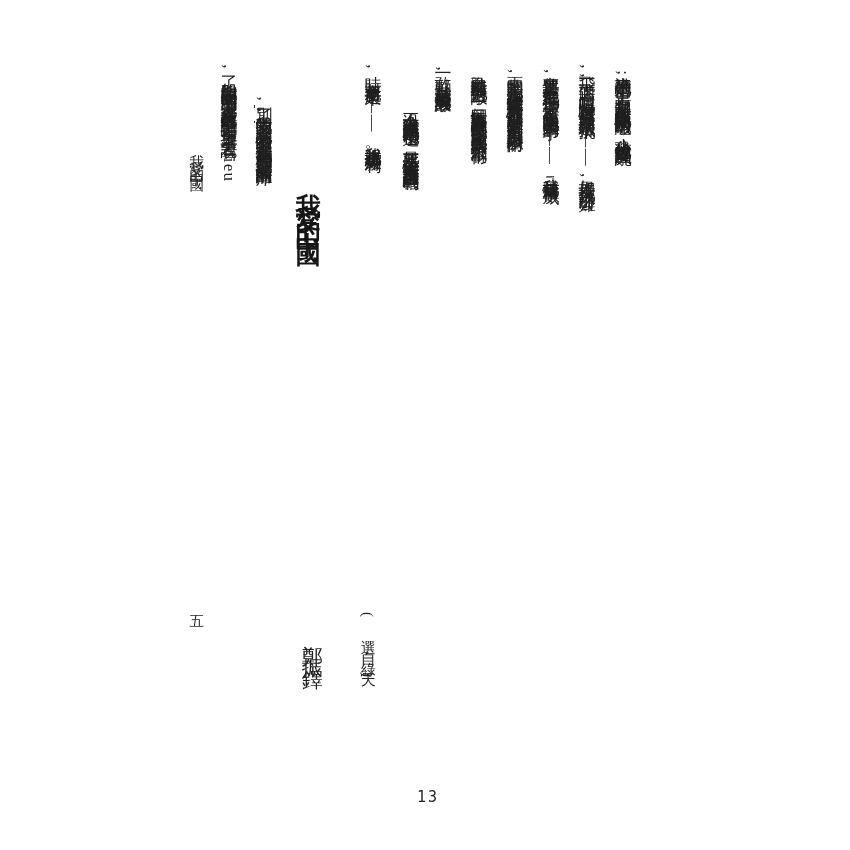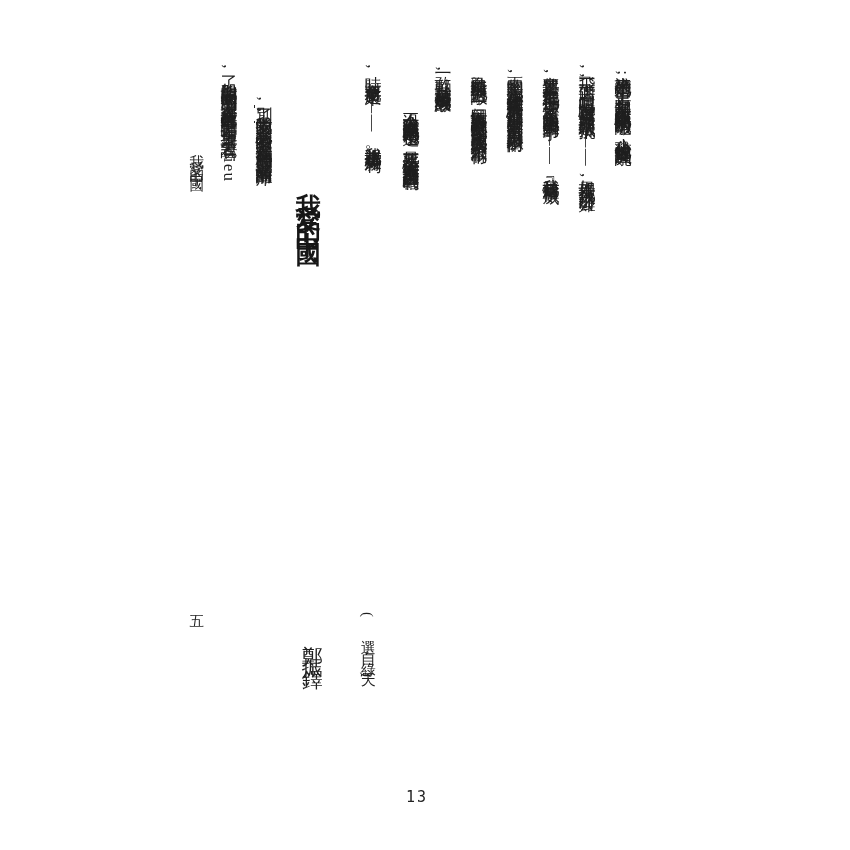--- a/index.html
+++ b/index.html
@@ -35,21 +35,21 @@
   .essay-author { left:300px; top:628px; font-size:21px; letter-spacing:13px; }
   .e1 { left:254px; top:94px;  height:728px; }
   .e2 { left:219px; top:63px;  height:760px; }
   
   .pn { border-left:1.5px solid #2a2a2a; }
   
   .margin-title { left:188px; top:143px; font-size:14.5px; letter-spacing:6px; color:#262626; }
   .margin-folio { left:188px; top:603px; font-size:14.5px; color:#262626; }
   
   .page-number {
-    position:absolute; left:387px; top:788px; width:60px;
+    position:absolute; left:398px; top:788px; width:60px;
     font-family:"DejaVu Sans Mono","Liberation Mono",monospace;
     font-size:15px; letter-spacing:2px; text-align:center; color:#222;
   }
 </style>
 </head>
 <body>
 
 <div class="page">
 
   <div class="vcol body-text c1">誰來偷她們了;走出一看,却是那大白公雞在追啄他未來的情敵呢。小公雞被他趕得滿園亂</div>

